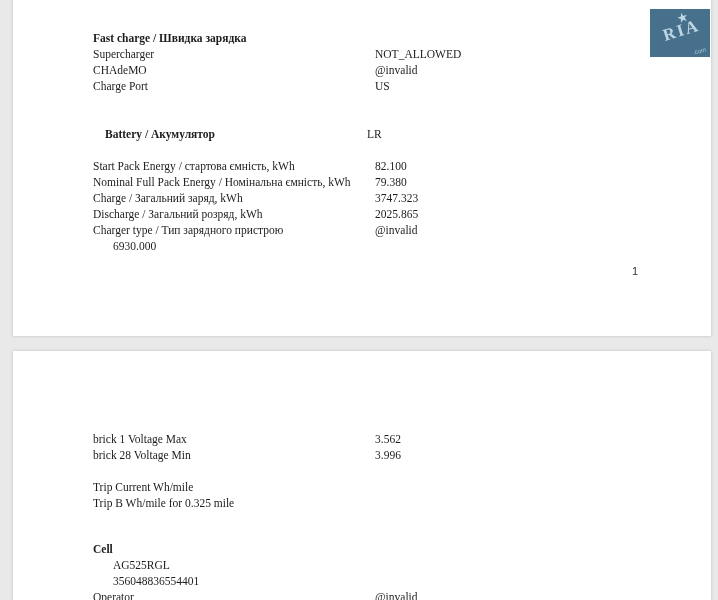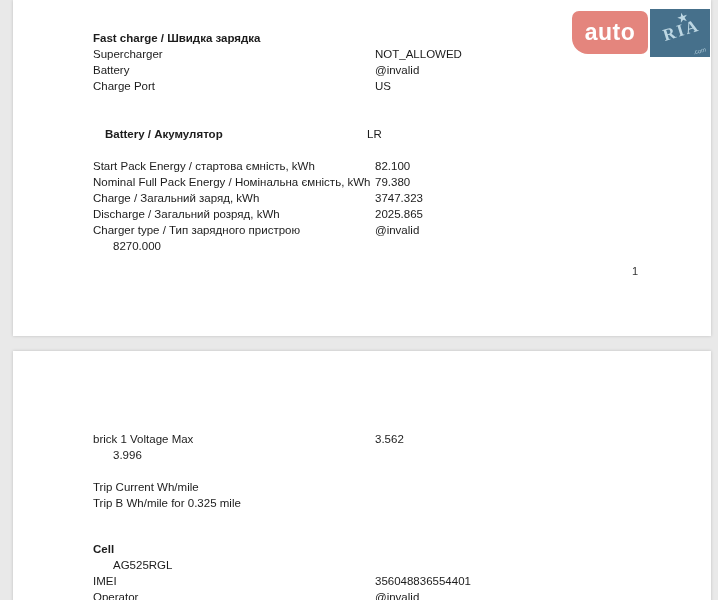--- a/index.html
+++ b/index.html
@@ -19,21 +19,21 @@
 
   
   .section { position:absolute; left:80px; right:20px; }
   .sec-fast-charge { top:30px; }
   .sec-battery { top:126px; }
   .sec-battery .sec-title { margin-bottom:16px;padding-left:12px; }
   .g-bricks { top:80px; }
   .g-trips { top:128px; }
   .g-cell { top:190px; }
 
-  .sec-title, .row { display:flex; height:16px; line-height:16px; font-size:11.5px; }
+  .sec-title, .row { display:flex; height:16px; line-height:16px; font-size:11.5px;font-family:Liberation Serif, serif; }
   .sec-title-text { font-weight:bold; width:262px; flex:0 0 262px; white-space:nowrap; }
   .sec-title-value { font-weight:normal; white-space:nowrap; }
   .label { width:262px; flex:0 0 262px; white-space:nowrap; }
   .value { white-space:nowrap;margin-left:20px; }
 
   .pageno {
     position:absolute; top:264px; left:612px; width:20px;
     font-size:11px; line-height:14px; color:#333; text-align:center;
   }
 
@@ -63,43 +63,40 @@
     transform:rotate(-14deg); opacity:0.85;
   }
 </style>
 </head>
 <body>
 
 <div class="canvas">
 
   <div class="page page-1">
 
-    <div class="logo-auto" style="background: rgb(228, 133, 125); color: rgb(255, 255, 255);">
-      <span>auto</span>
-    </div>
 
     <div class="logo-ria" style="background: rgb(70, 112, 139); color: rgb(189, 215, 227);">
       <div class="ria-inner">
         <span class="ria-star">★</span>
         <span class="ria-text">RIA</span>
       </div>
       <span class="ria-com">.com</span>
     </div>
 
     <div class="section sec-fast-charge">
         <div class="sec-title">
           <span class="sec-title-text">Fast charge / Швидка зарядка</span>
           <span class="sec-title-value"></span>
         </div>
         <div class="row">
           <span class="label">Supercharger</span>
           <span class="value">NOT_ALLOWED</span>
         </div>
         <div class="row">
-          <span class="label">Battery</span>
+          <span class="label">CHAdeMO</span>
           <span class="value">@invalid</span>
         </div>
         <div class="row">
           <span class="label">Charge Port</span>
           <span class="value">US</span>
         </div>
       </div>
 
     <div class="section sec-battery">
         <div class="sec-title">
@@ -120,34 +117,35 @@
         </div>
         <div class="row">
           <span class="label">Discharge / Загальний розряд, kWh</span>
           <span class="value">2025.865</span>
         </div>
         <div class="row">
           <span class="label">Charger type / Тип зарядного пристрою</span>
           <span class="value">@invalid</span>
         </div>
         <div class="row">
-          <span class="value">8270.000</span>
+          <span class="value">6930.000</span>
         </div>
       </div>
 
     <div class="pageno">1</div>
   </div>
 
   <div class="page page-2">
     <div class="section g-bricks">
         <div class="row">
           <span class="label">brick 1 Voltage Max</span>
           <span class="value">3.562</span>
         </div>
         <div class="row">
+          <span class="label">brick 28 Voltage Min</span>
           <span class="value">3.996</span>
         </div>
       </div>
 
     <div class="section g-trips">
         <div class="row">
           <span class="label">Trip Current Wh/mile</span>
           <span class="value"></span>
         </div>
         <div class="row">
@@ -158,21 +156,20 @@
 
     <div class="section g-cell">
         <div class="sec-title">
           <span class="sec-title-text">Cell</span>
           <span class="sec-title-value"></span>
         </div>
         <div class="row">
           <span class="value">AG525RGL</span>
         </div>
         <div class="row">
-          <span class="label">IMEI</span>
           <span class="value">356048836554401</span>
         </div>
         <div class="row">
           <span class="label">Operator</span>
           <span class="value">@invalid</span>
         </div>
       </div>
   </div>
 
 </div>

